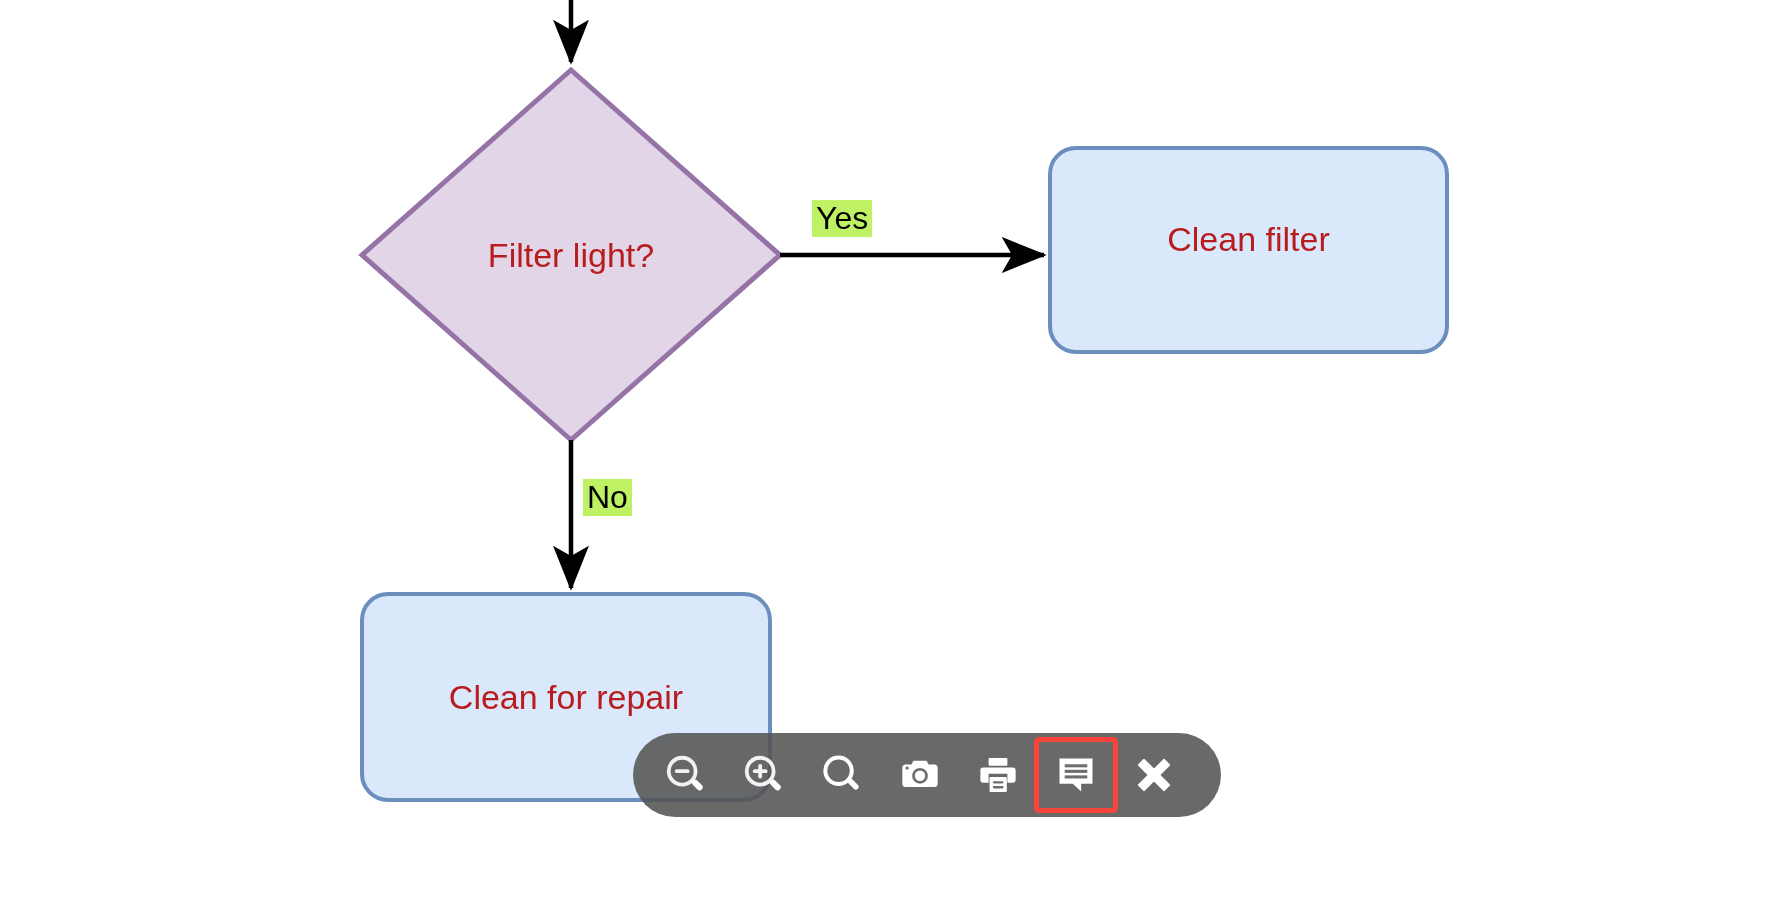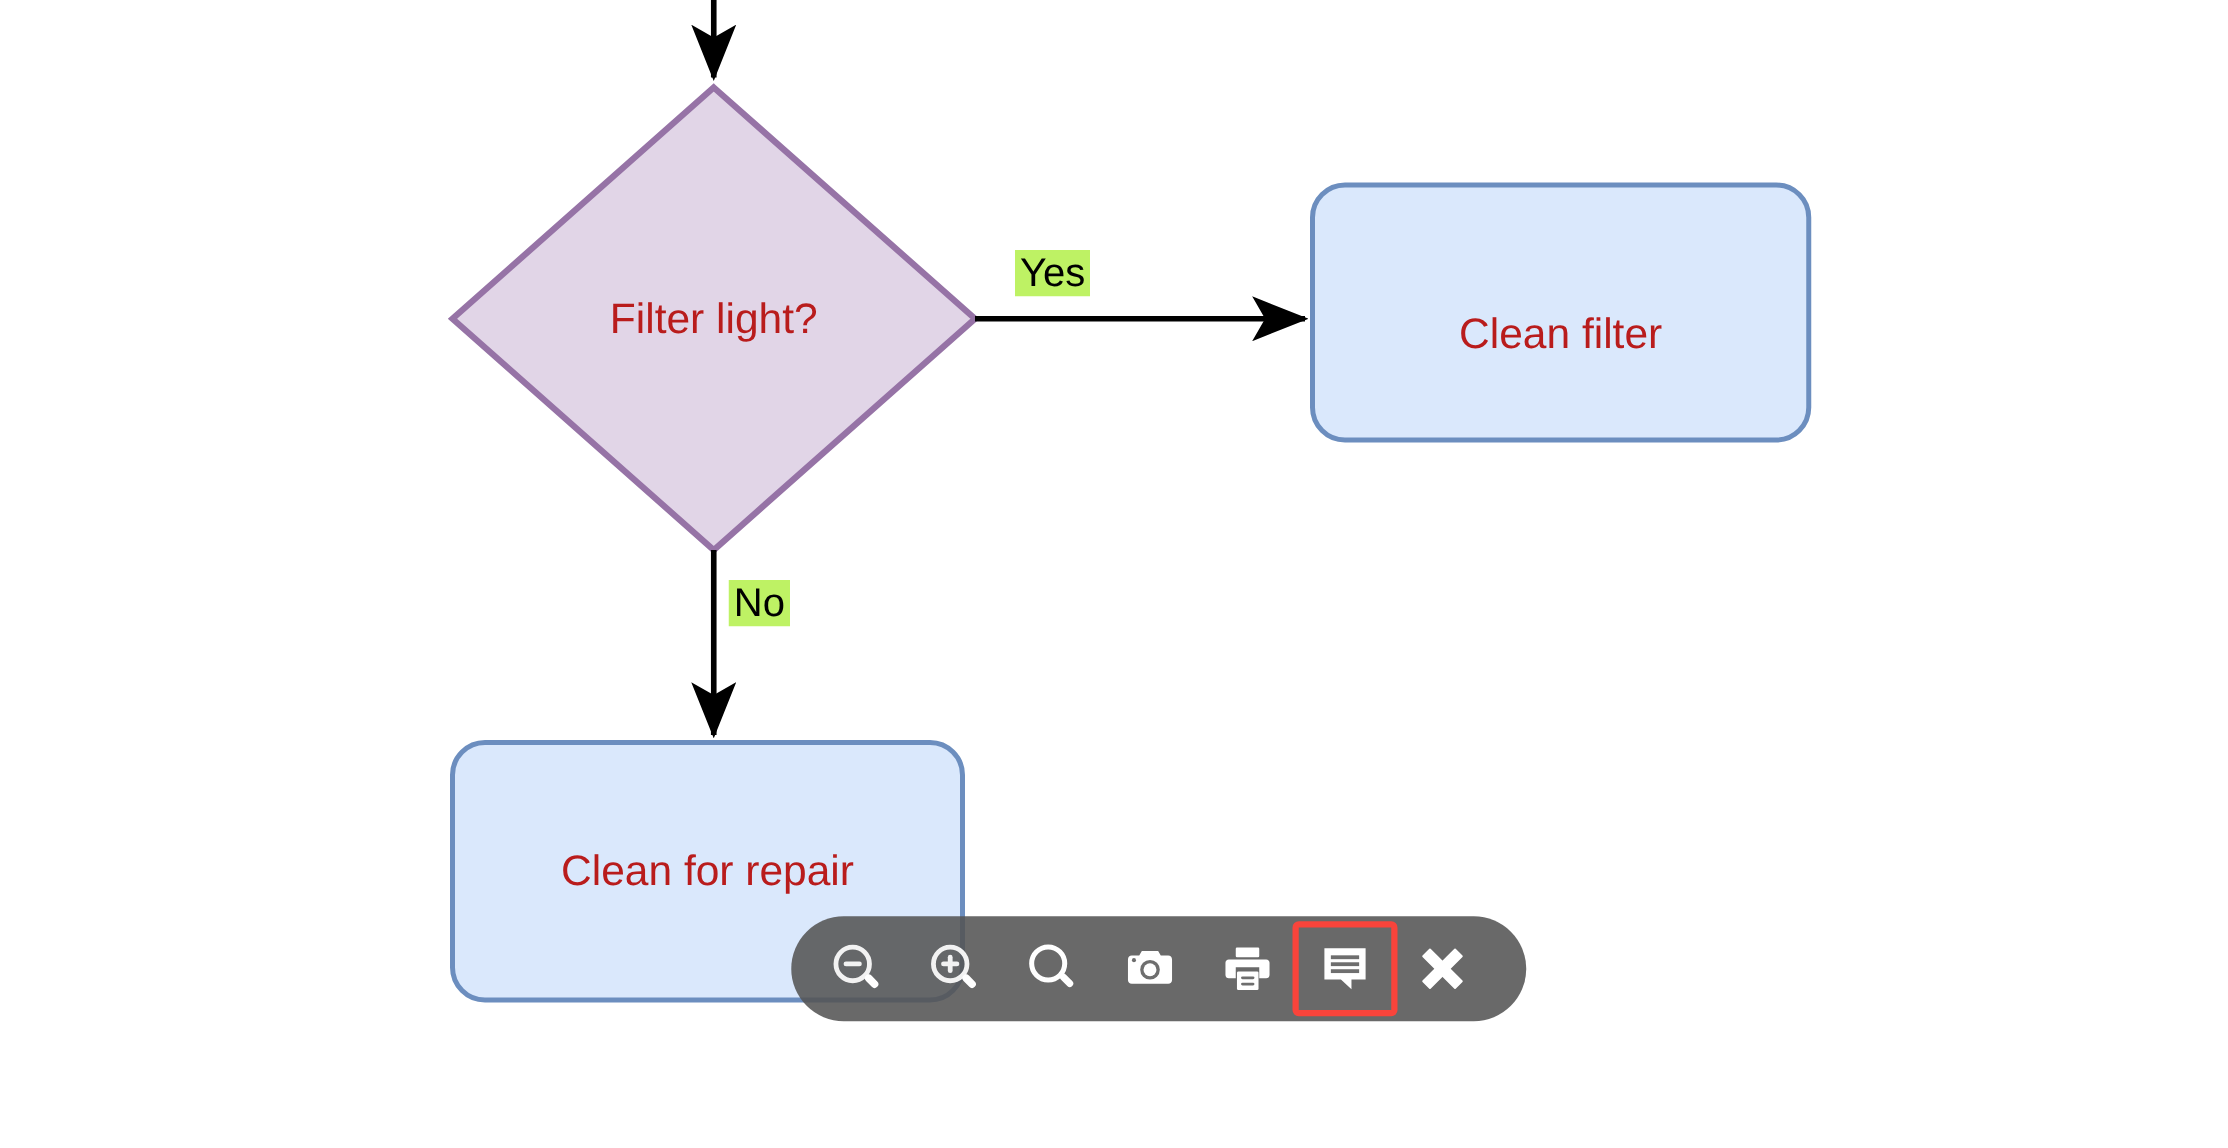--- a/index.html
+++ b/index.html
@@ -109,27 +109,27 @@
     <rect x="1050" y="148" width="397" height="204" rx="26" ry="26" fill="#dae8fc" stroke="#6c8ebf" stroke-width="4"></rect>
   </g>
 
   <g>
     <rect x="362" y="594" width="408" height="206" rx="26" ry="26" fill="#dae8fc" stroke="#6c8ebf" stroke-width="4"></rect>
   </g>
 </svg>
 
 <div class="node-label" style="left:362px; top:236px; width:418px;">Filter light?</div>
 
-<div class="node-label" style="left:1050px; top:248px; width:397px;">Clean filter</div>
+<div class="node-label" style="left:1050px; top:220px; width:397px;">Clean filter</div>
 
 <div class="node-label" style="left:362px; top:678px; width:408px;">Clean for repair</div>
 
 <div class="edge-label" style="left:812px; top:200px;">Yes</div>
 
-<div class="edge-label" style="left:583px; top:464px;">No</div>
+<div class="edge-label" style="left:583px; top:479px;">No</div>
 
 <div id="viewer-toolbar">
 
   <div class="tb-btn">
     <span>
       <svg width="46" height="46" viewBox="0 0 24 24">
         <circle cx="10" cy="10" r="7" fill="none" stroke="#f2f2f2" stroke-width="2"></circle>
         <rect x="6.2" y="9" width="7.6" height="2" rx="1" fill="#f2f2f2"></rect>
         <rect x="14.6" y="15.6" width="6.6" height="3.2" rx="1.6" fill="#ffffff" transform="rotate(45 17.9 17.2)"></rect>
       </svg>

